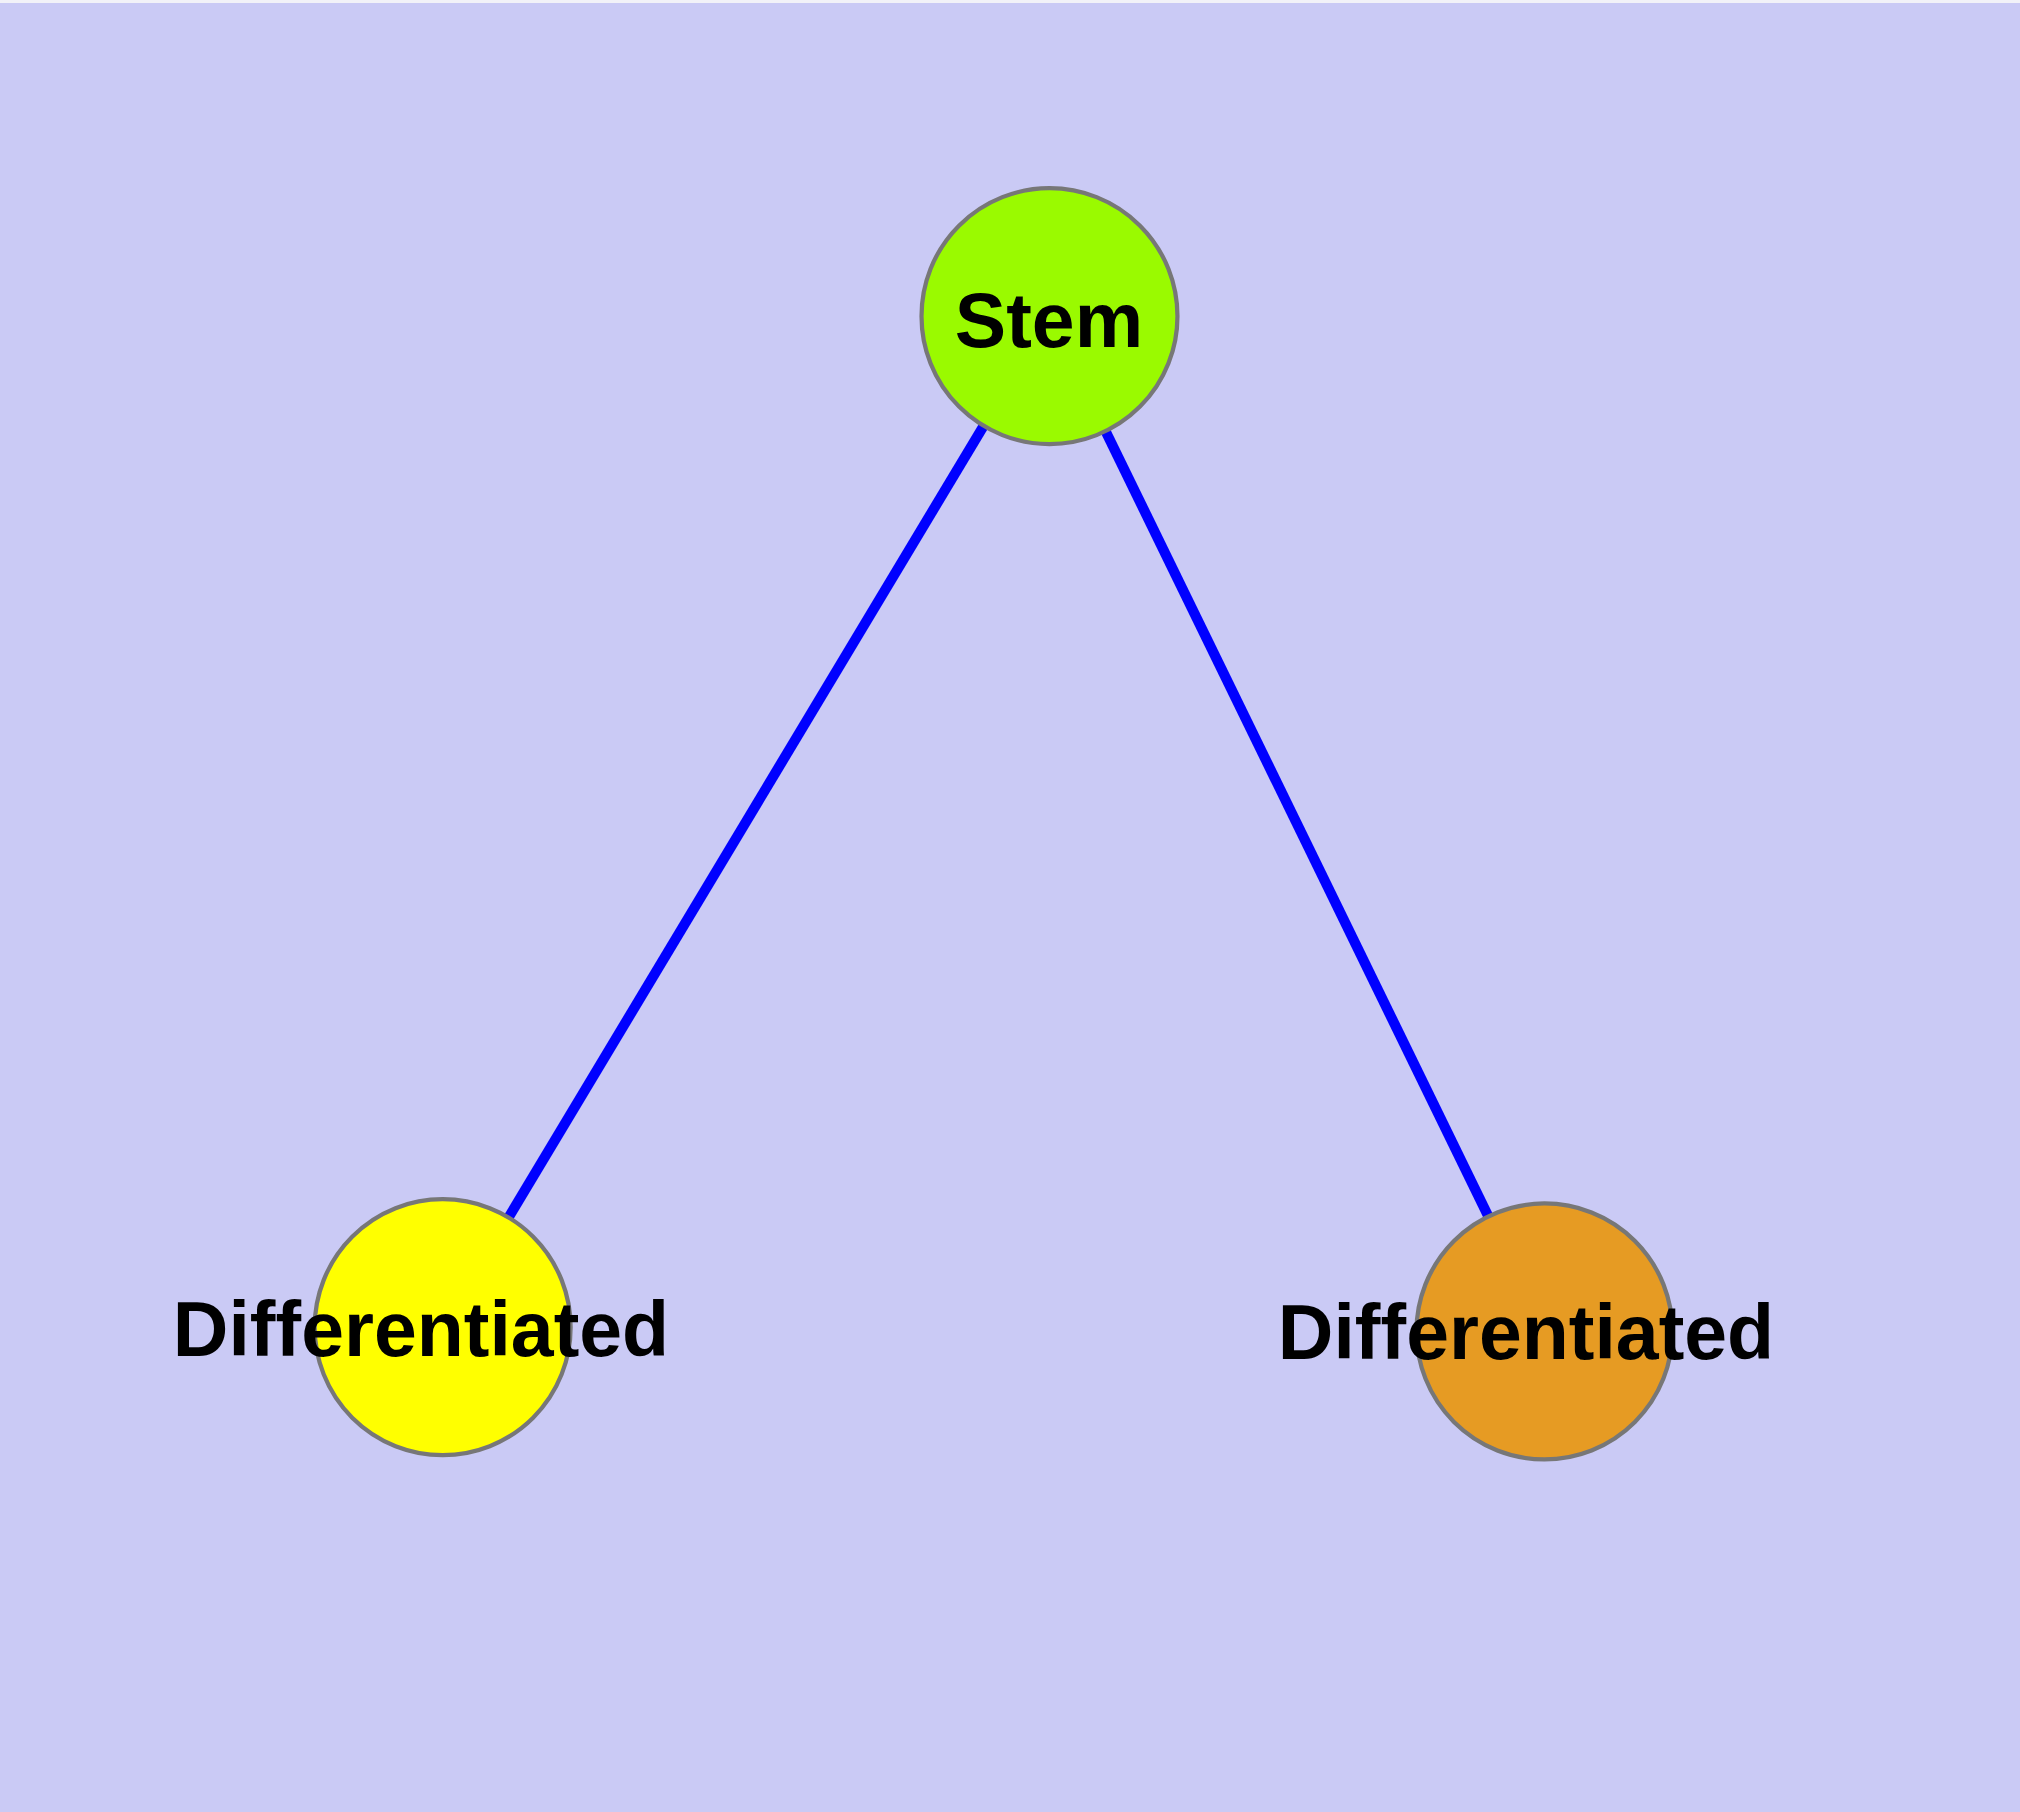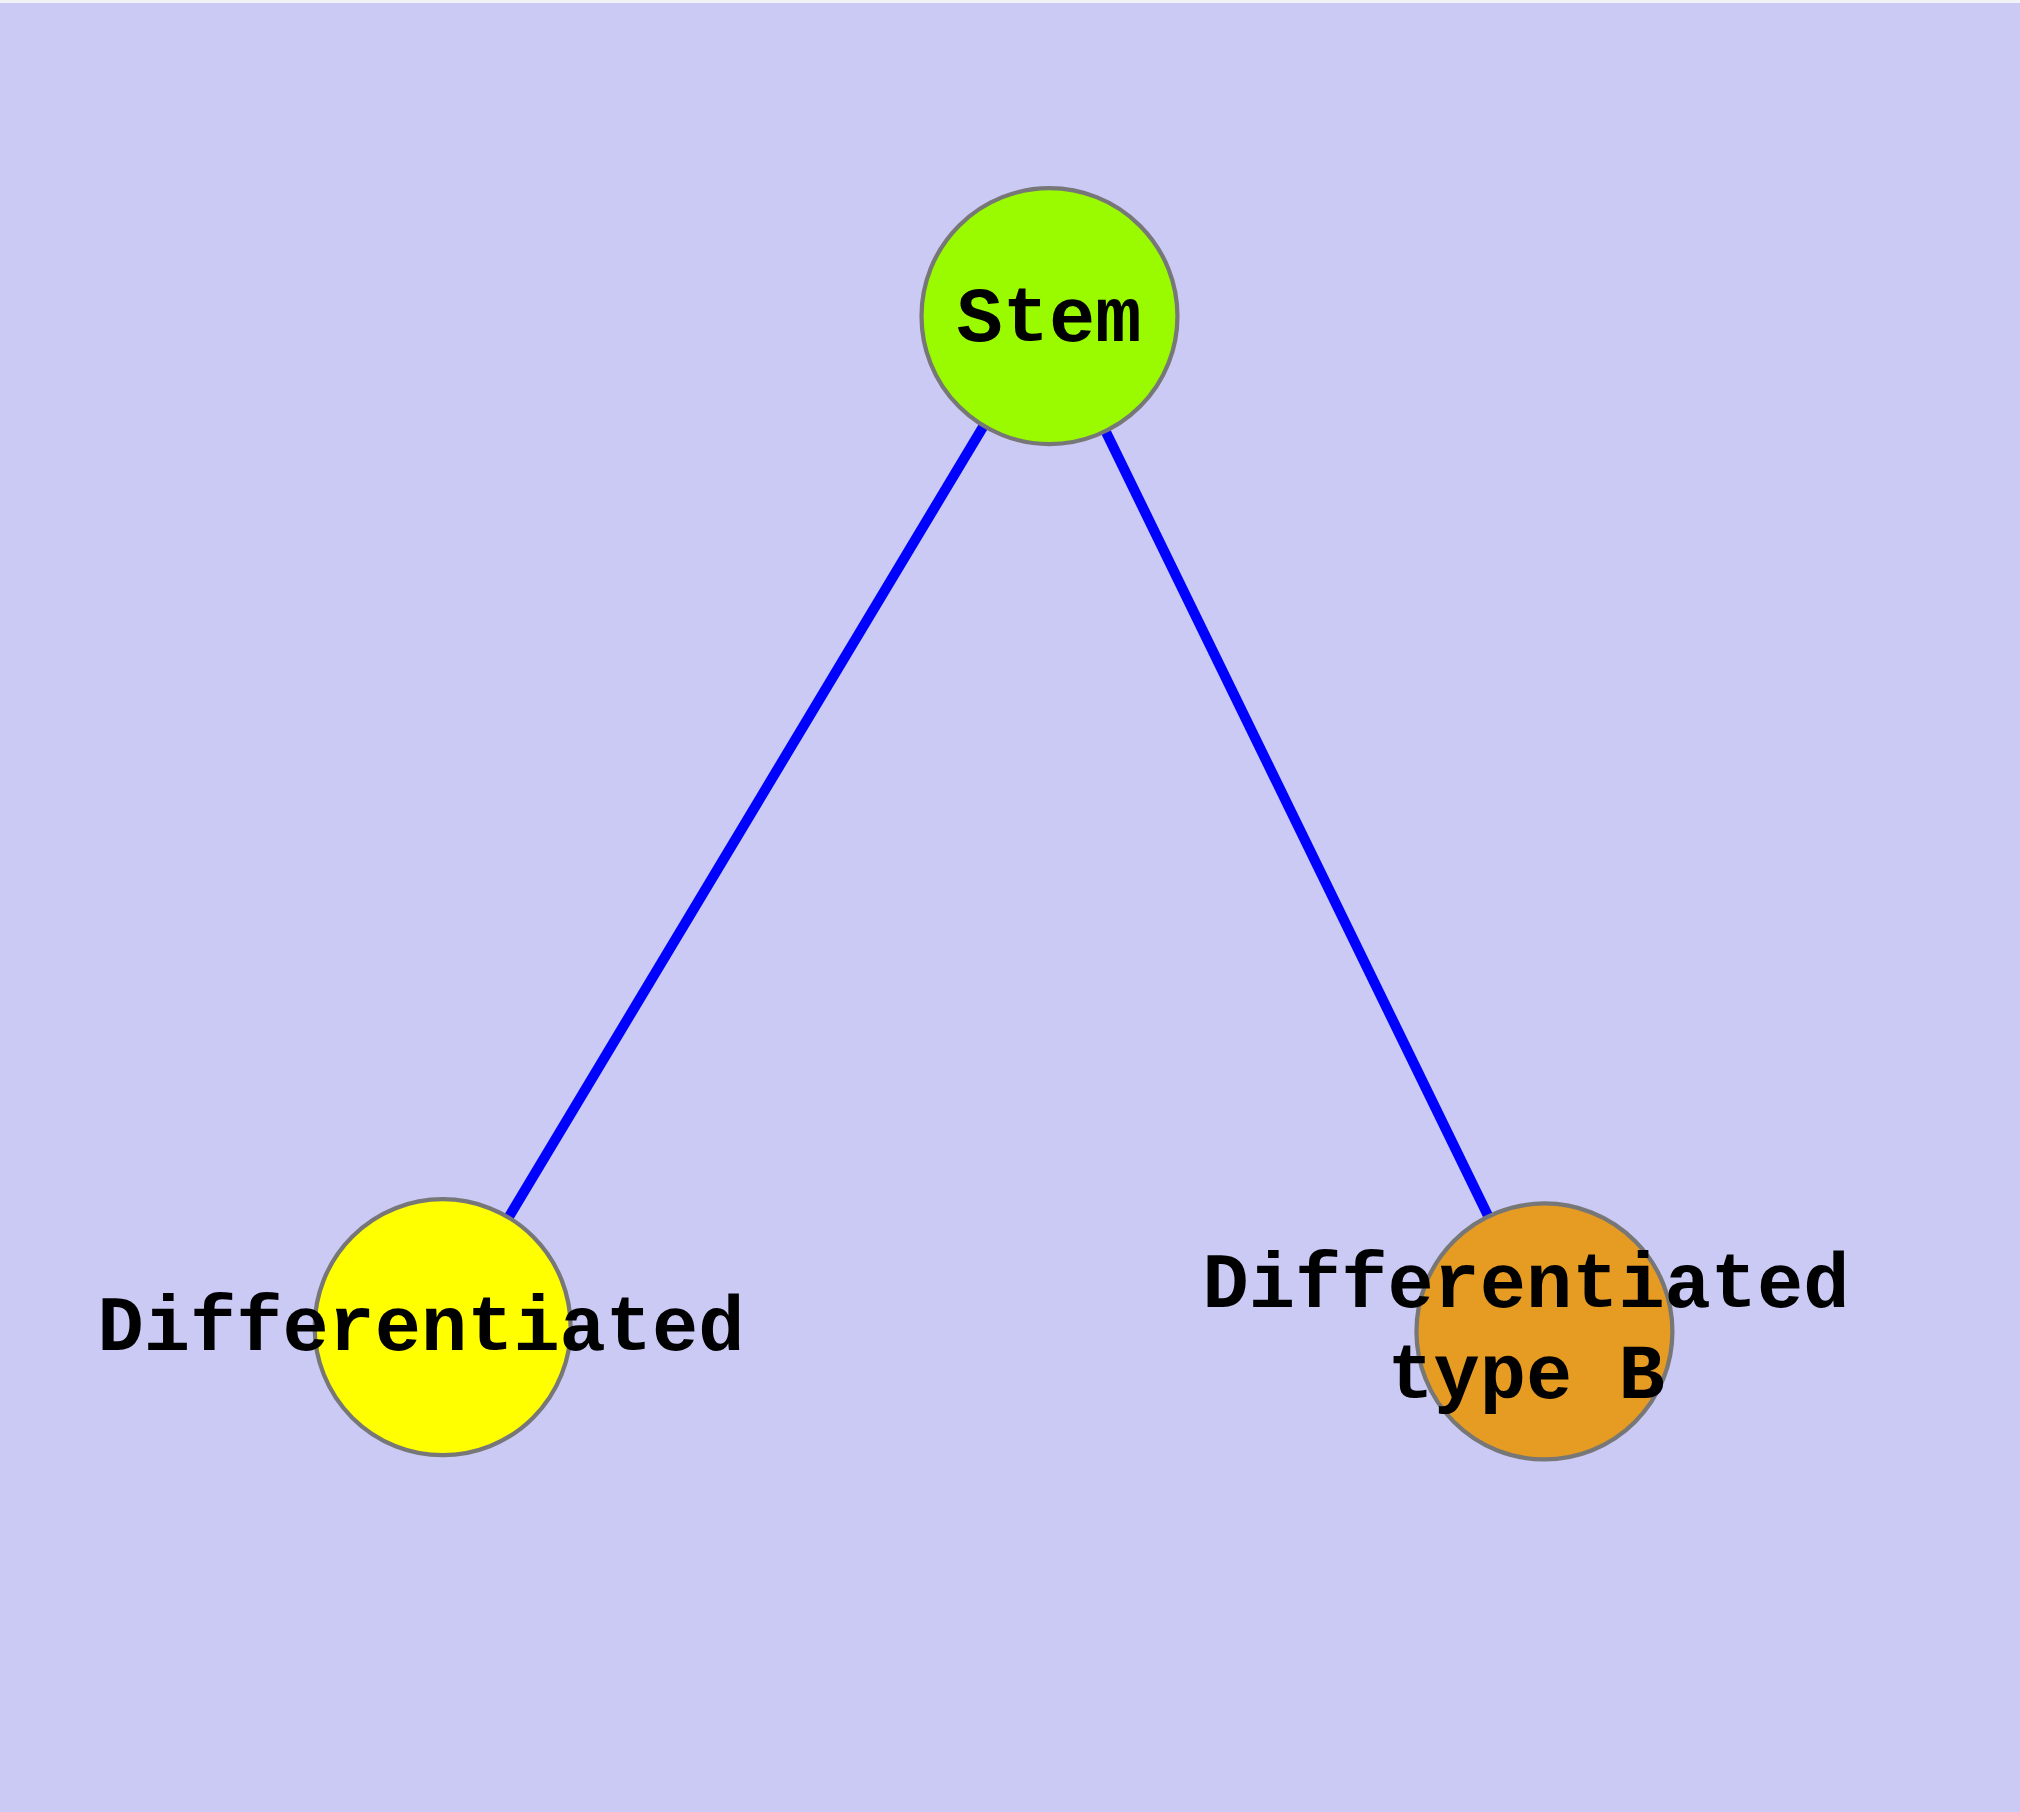--- a/index.html
+++ b/index.html
@@ -2,21 +2,21 @@
 <html style="font-size:13.6px"><head>
 <meta charset="utf-8">
 <style>
   html, body {
     margin: 0;
     padding: 0;
   }
   .canvas {
     position: relative;
     overflow: hidden;
-    font-family: Liberation Mono, monospace;
+    font-family: Liberation Sans, sans-serif;
   }
   .top-strip {
     position: absolute;
     top: 0; left: 0; right: 0;
     height: 3.4px;
   }
   svg.graph {
     position: absolute;
     top: 0; left: 0;
   }
@@ -47,17 +47,16 @@
   <div class="top-strip" style="background: rgb(242, 242, 248);"></div>
   <div id="labels-layer">
       <div class="node-label" style="left: 1049px; top: 320px; color: rgb(0, 0, 0);">
         <span class="line">Stem</span>
       </div>
       <div class="node-label" style="left: 421px; top: 1329px; color: rgb(0, 0, 0);">
         <span class="line">Differentiated</span>
       </div>
       <div class="node-label" style="left: 1526px; top: 1332px; color: rgb(0, 0, 0);">
         <span class="line">Differentiated</span>
-        <span class="line">type B</span>
       </div>
     </div>
 </div>
 
 
 </body></html>

